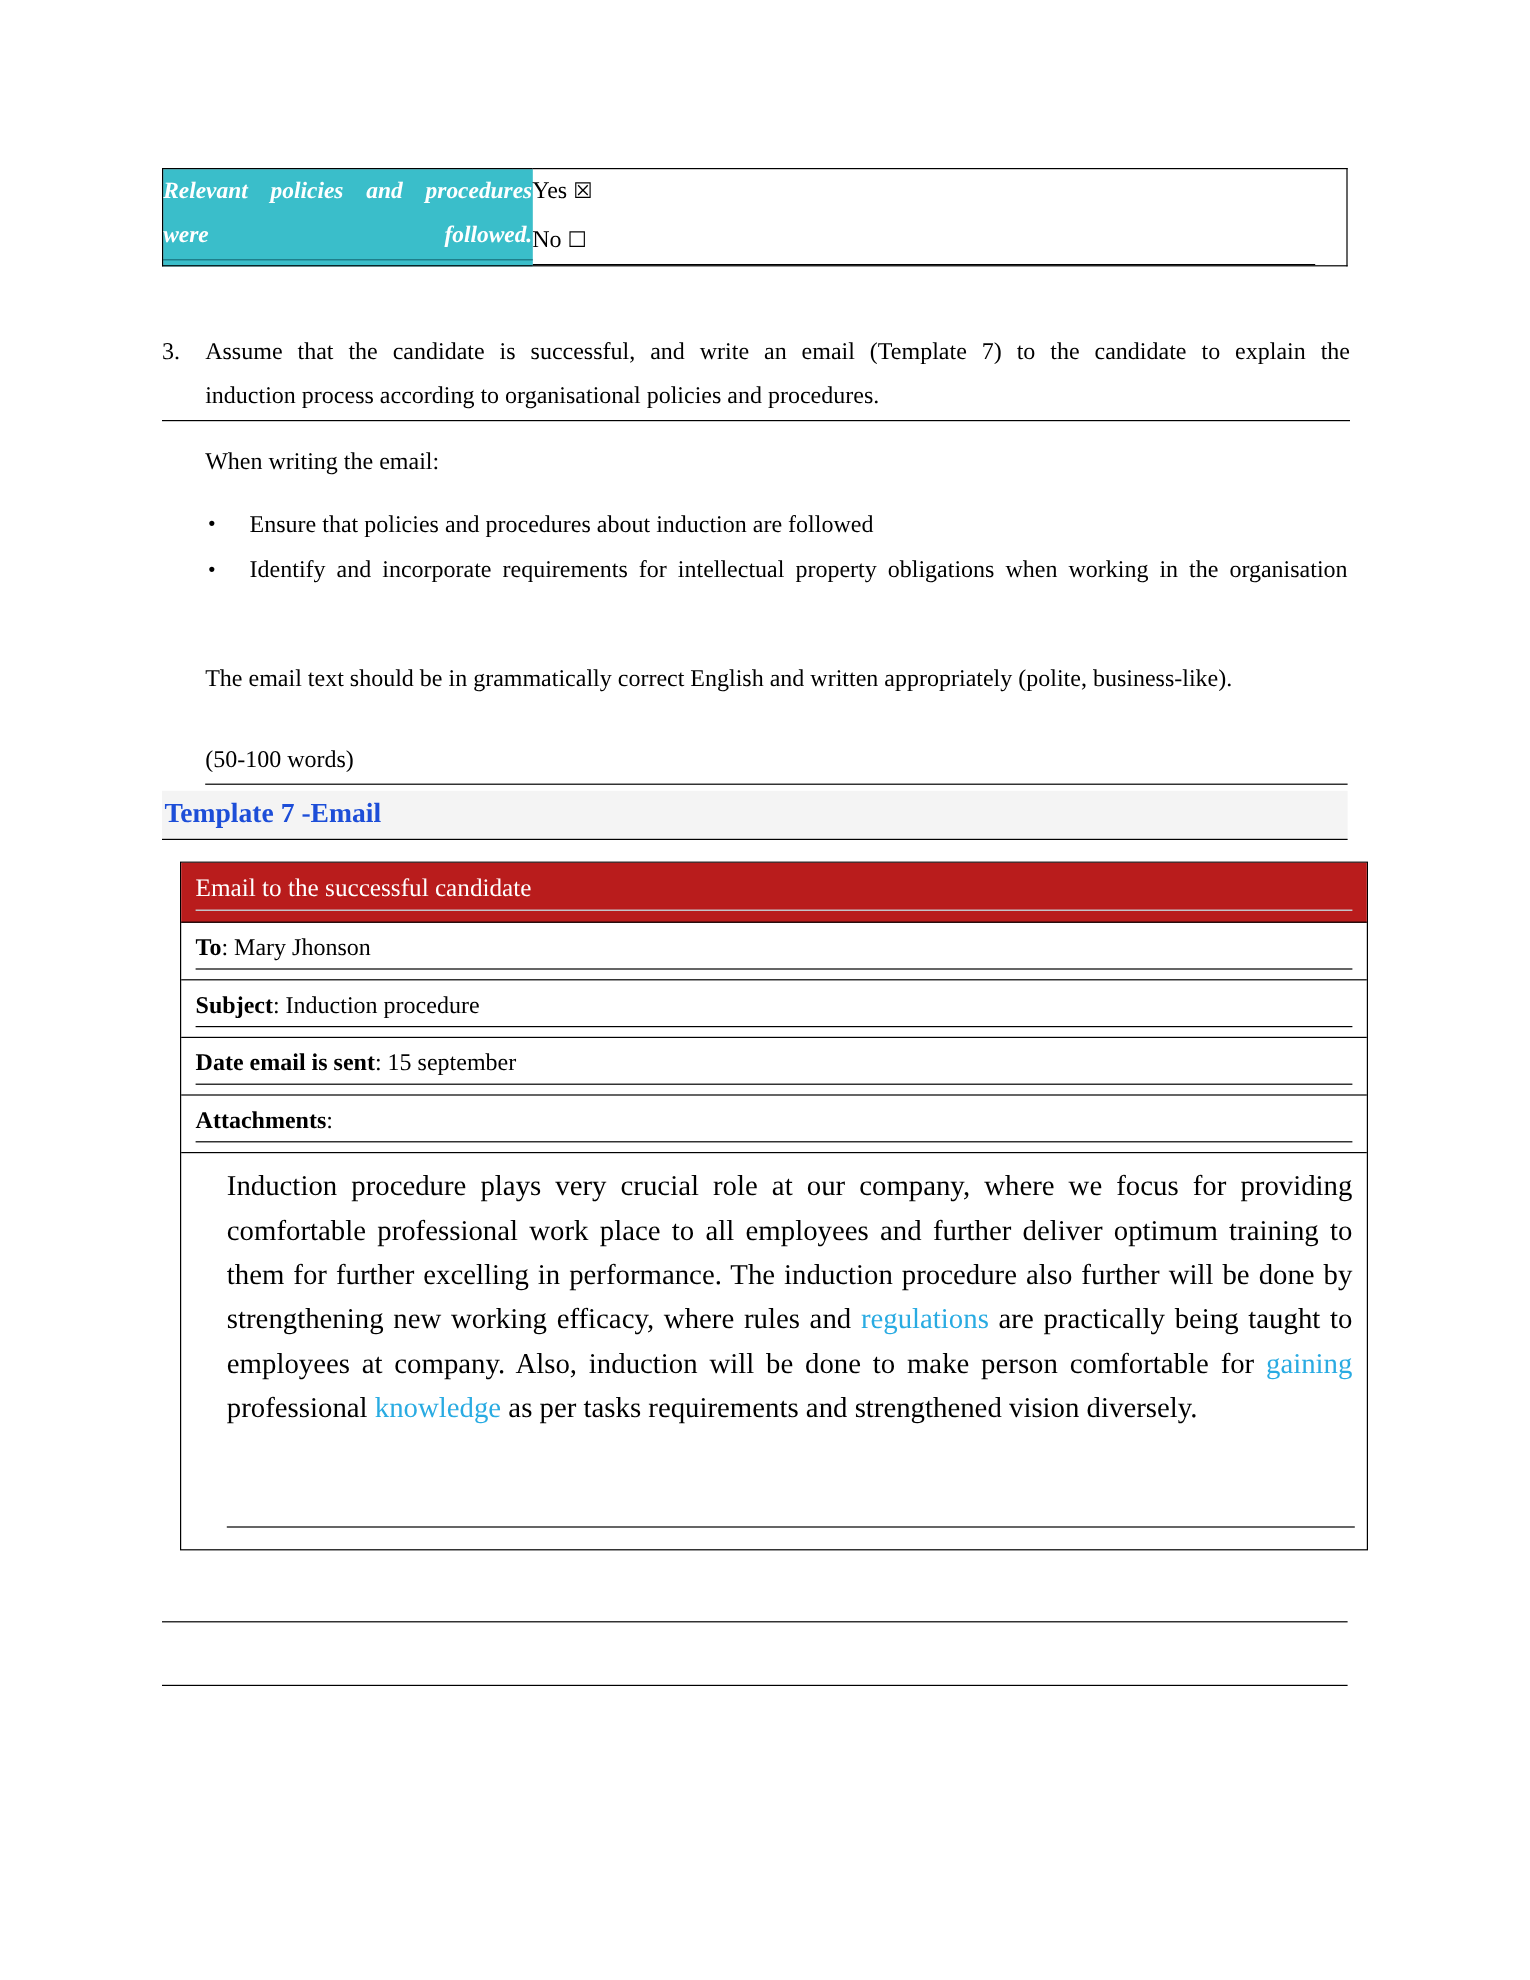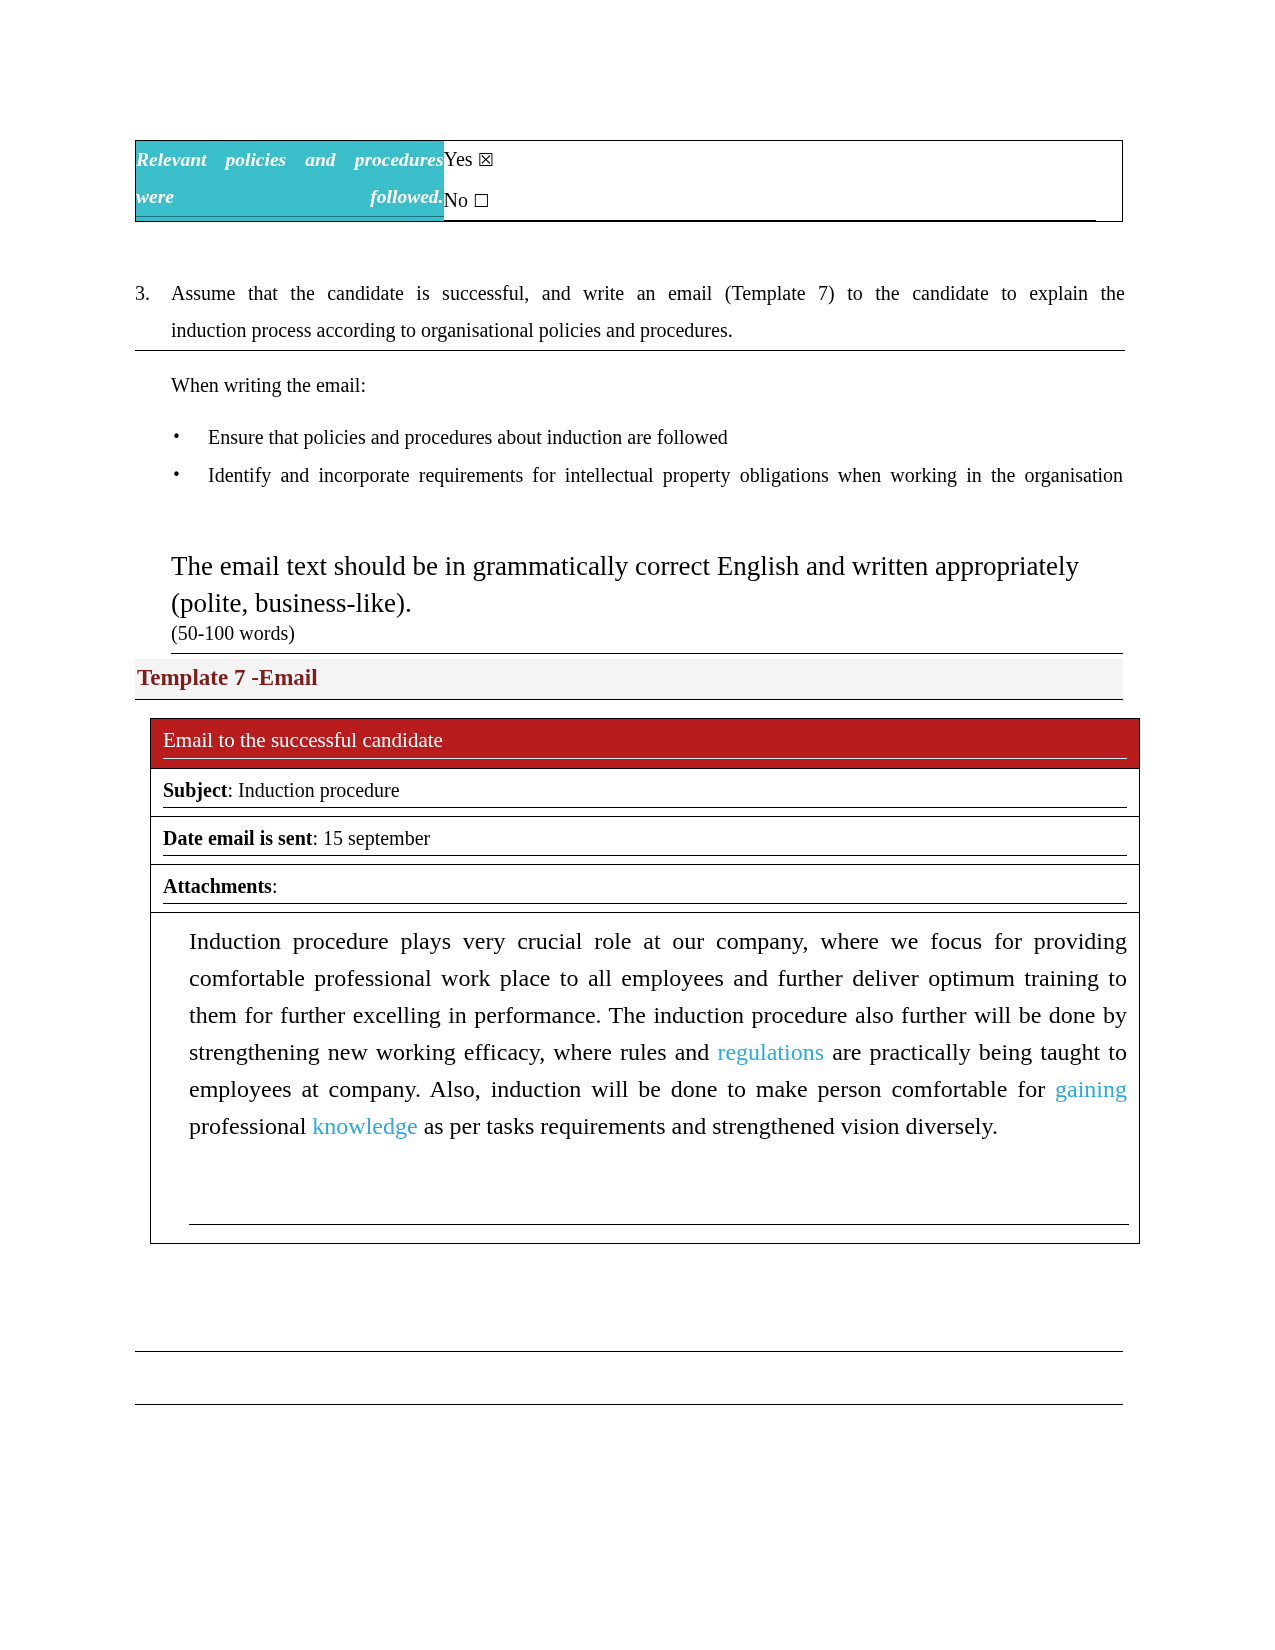--- a/index.html
+++ b/index.html
@@ -123,21 +123,21 @@
   }
   .bul .btxt { display: block; text-align: justify; text-align-last: left; }
   .bul .btxt.jfull { text-align-last: justify; }
 
   
   .closing {
     position: absolute;
     left: 171px;
     top: 548px;
     width: 952px;
-    font-size: 27px;
+    font-size: 20px;
     line-height: 37px;
   }
   .wordcount {
     position: absolute;
     left: 171px;
     top: 615px;
     width: 952px;
     font-size: 20px;
     line-height: 37px;
     border-bottom: 1.6px solid #000;
@@ -283,29 +283,34 @@
     <div class="bul">
       <span class="dot">•</span>
       <span class="btxt jfull">Identify and incorporate requirements for intellectual property obligations when working in the organisation</span>
     </div>
   </div>
 
   <div class="closing">The email text should be in grammatically correct English and written appropriately (polite, business-like).</div>
   <div class="wordcount">(50-100 words)</div>
 
   <div class="tpl-head">
-    <div class="tpl-head-text" style="color: #7f1d1d;">Template 7 -Email</div>
+    <div class="tpl-head-text" style="color: #1d4ed8;">Template 7 -Email</div>
   </div>
 
   <div class="email-table">
 
     <div class="et-row et-header" style="background: #b91c1c;">
       <div class="et-header-text">Email to the successful candidate</div>
     </div>
 
+    <div class="et-row et-field">
+      <div class="et-field-inner">
+        <b>To</b><span>: </span><span>Mary Jhonson</span>
+      </div>
+    </div>
 
     <div class="et-row et-field">
       <div class="et-field-inner">
         <b>Subject</b><span>: </span><span>Induction procedure</span>
       </div>
     </div>
 
     <div class="et-row et-field">
       <div class="et-field-inner">
         <b>Date email is sent</b><span>: </span><span>15 september</span>

